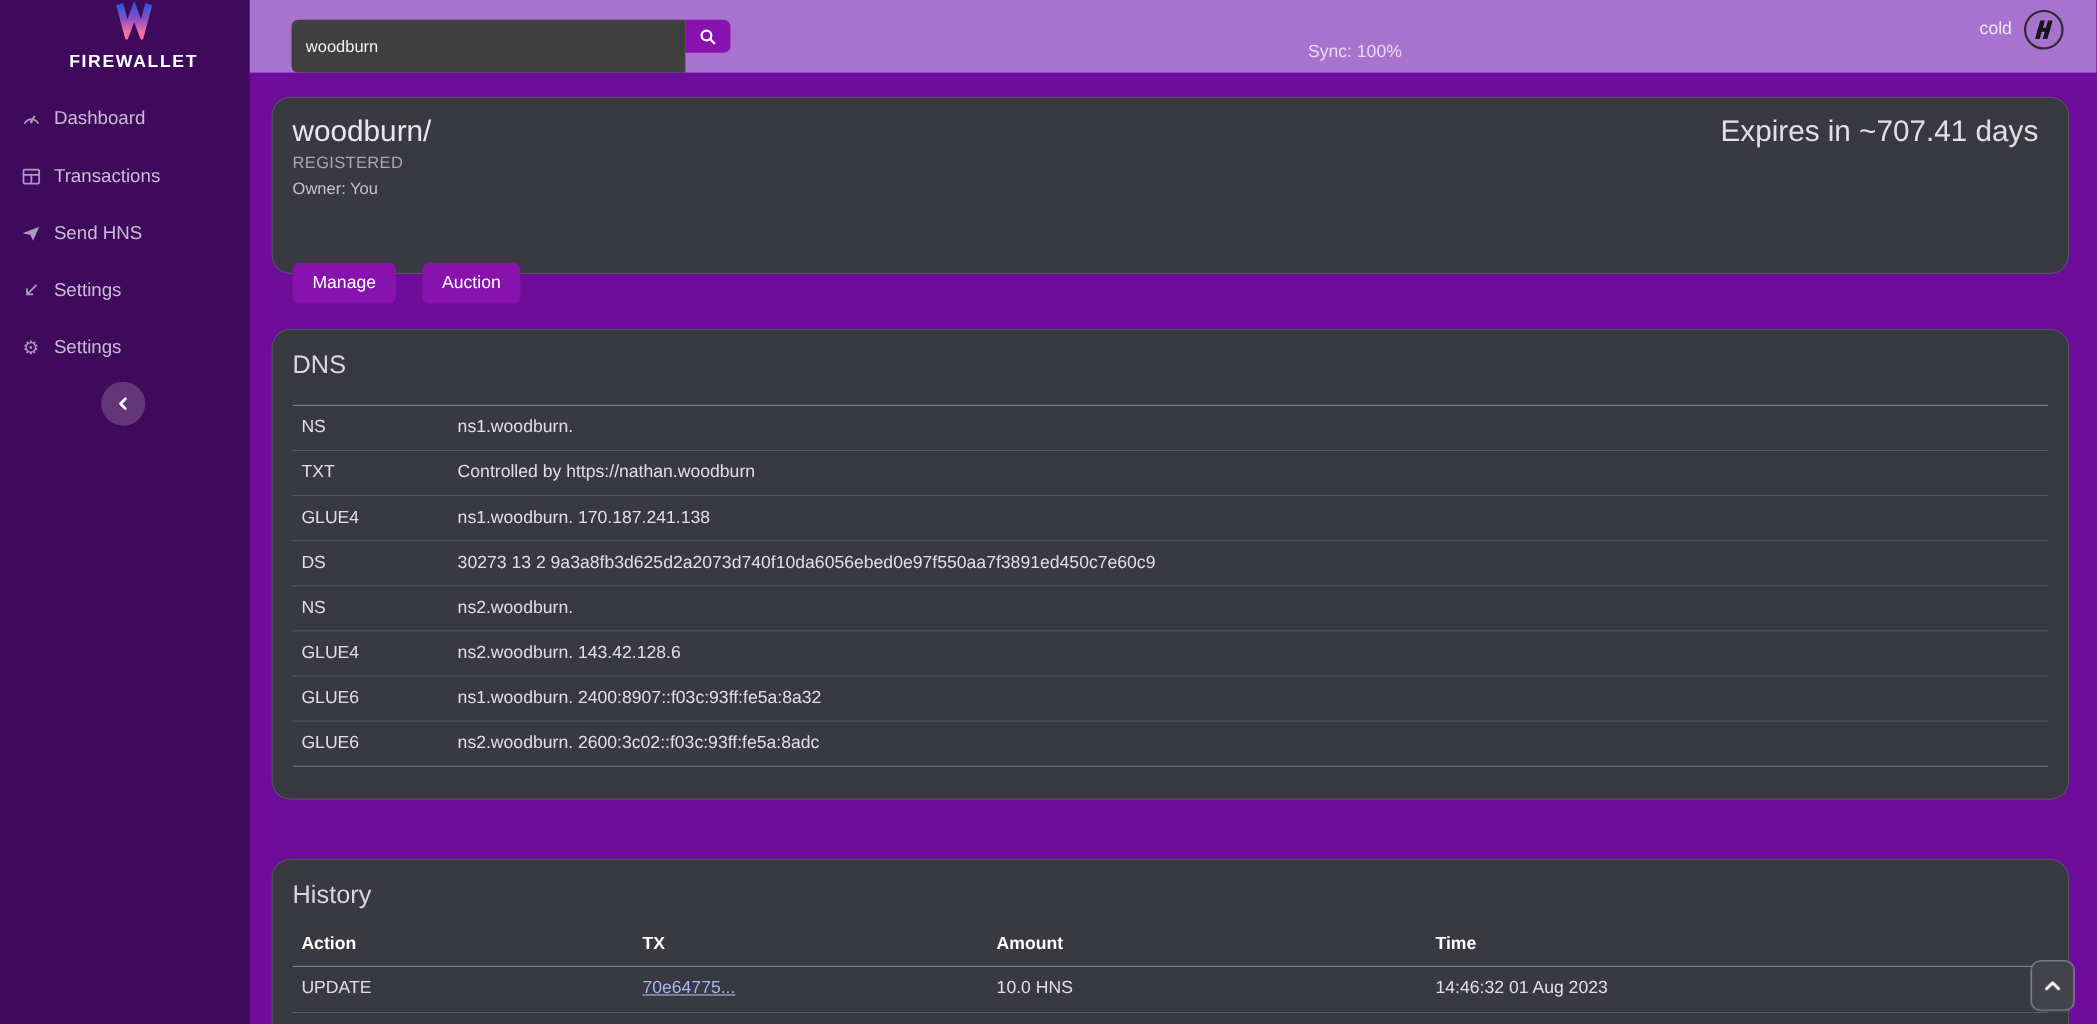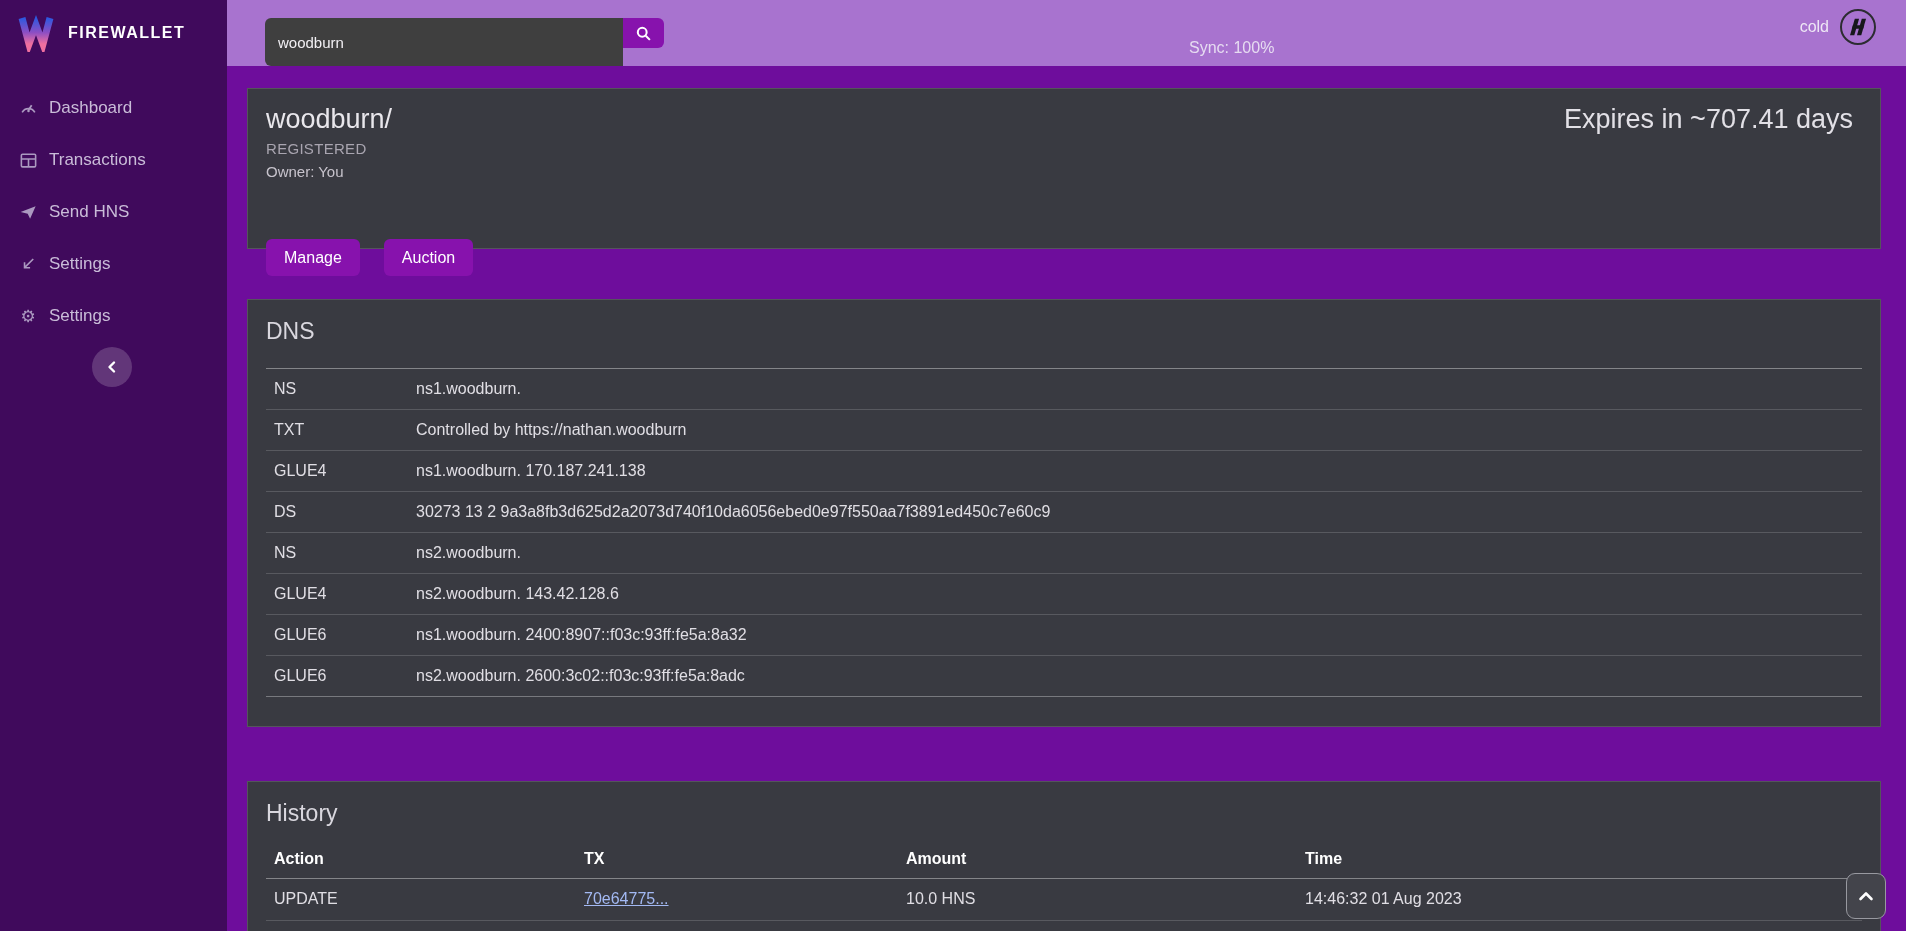--- a/index.html
+++ b/index.html
@@ -11,21 +11,21 @@
   }
   .app { display:flex; width:1906px; height:931px; }
 
   
   .sidebar {
     width:227px; min-width:227px; height:100%;
     background:#400a5c;
     position:relative;
   }
   .logo-row {
-    height:66px; display:flex; align-items:center; gap:12px; padding-left:16px;
+    height:66px; display:flex; align-items:center; gap:12px; padding-left:16px;flex-direction:column;
   }
   .logo-mark { width:40px; height:38px; }
   .brand-name {
     color:#ffffff; font-weight:700; font-size:16px; letter-spacing:1.5px;
   }
   .nav { margin-top:16px; }
   .nav-item {
     height:52px; display:flex; align-items:center; gap:11px;
     padding-left:18px; cursor:pointer; color:#c9bcd8; font-size:17px;
   }
@@ -59,21 +59,21 @@
   .wallet-name { color:#eee7f5; font-size:16px; }
   .wallet-avatar {
     width:36px; height:36px; border-radius:50%; border:2px solid #2c2c31;
     display:flex; align-items:center; justify-content:center; cursor:pointer;
   }
 
   
   .content { flex:1; padding:22px 25px 0 20px; overflow:hidden; }
   .card {
     background:#393a41; border:1px solid rgba(255,255,255,0.14);
-    border-radius:0; position:relative;
+    border-radius:17px; position:relative;
   }
   .card-domain { height:161px; padding:12px 27px 0 18px; }
   .domain-title { font-size:27px; color:#e9e7ec; font-weight:400; line-height:36px; }
   .domain-status { font-size:15px; color:#a9a5b0; margin-top:3px; letter-spacing:0.3px; }
   .domain-owner { font-size:15px; color:#c7c3cc; margin-top:6px; }
   .domain-buttons { margin-top:11px; display:flex; gap:24px; }
   .btn-purple {
     background:#8712ad; color:#ffffff; border:none; border-radius:6px;
     font-size:16px; padding:0 18px; height:37px; cursor:pointer;
     font-family:"Liberation Sans", sans-serif;

